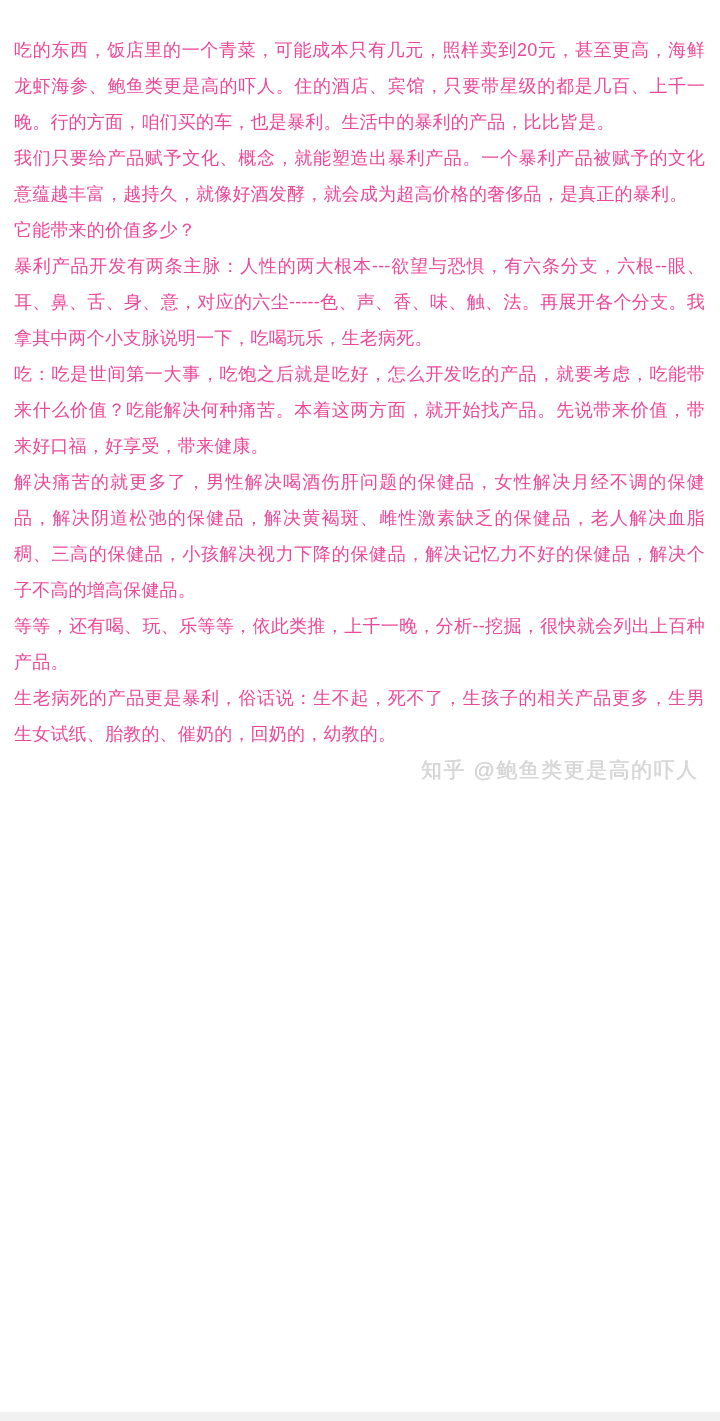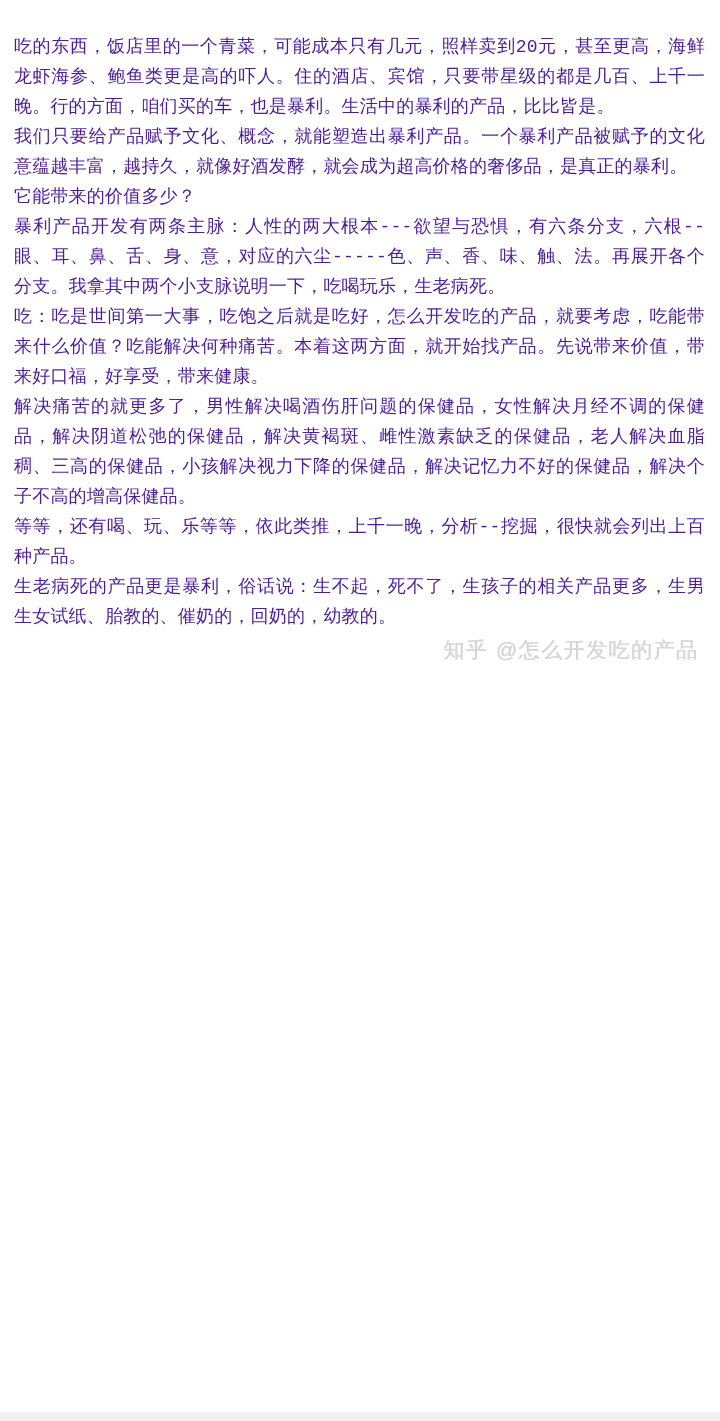--- a/index.html
+++ b/index.html
@@ -13,26 +13,25 @@
     position: relative;
     overflow: hidden;
     font-family: "Liberation Sans", sans-serif;
   }
   .article {
     padding: 32px 15px 0 14px;
   }
   p.para {
     margin: 0;
     font-size: 18px;
-    line-height: 30px;
-    color: #4c1d95;
+    line-height: 36px;
+    color: #ec4899;
     text-align: justify;
     letter-spacing: 0.2px;
     word-break: break-all;
-    font-family: Liberation Mono, monospace;
   }
   .g55 { margin-top: 55px; }
   .g62 { margin-top: 62px; }
   .g28 { margin-top: 28px; }
   .g60 { margin-top: 60px; }
   .g48 { margin-top: 48px; }
   .g51 { margin-top: 51px; }
   .g59 { margin-top: 59px; }
   .g38 { margin-top: 38px; }
   .watermark {
@@ -59,16 +58,16 @@
 <main class="article">
   <p class="para">吃的东西，饭店里的一个青菜，可能成本只有几元，照样卖到20元，甚至更高，海鲜龙虾海参、鲍鱼类更是高的吓人。住的酒店、宾馆，只要带星级的都是几百、上千一晚。行的方面，咱们买的车，也是暴利。生活中的暴利的产品，比比皆是。</p>
   <p class="para g62">我们只要给产品赋予文化、概念，就能塑造出暴利产品。一个暴利产品被赋予的文化意蕴越丰富，越持久，就像好酒发酵，就会成为超高价格的奢侈品，是真正的暴利。</p>
   <p class="para g55">它能带来的价值多少？</p>
   <p class="para g28">暴利产品开发有两条主脉：人性的两大根本---欲望与恐惧，有六条分支，六根--眼、耳、鼻、舌、身、意，对应的六尘-----色、声、香、味、触、法。再展开各个分支。我拿其中两个小支脉说明一下，吃喝玩乐，生老病死。</p>
   <p class="para g60">吃：吃是世间第一大事，吃饱之后就是吃好，怎么开发吃的产品，就要考虑，吃能带来什么价值？吃能解决何种痛苦。本着这两方面，就开始找产品。先说带来价值，带来好口福，好享受，带来健康。</p>
   <p class="para g59">解决痛苦的就更多了，男性解决喝酒伤肝问题的保健品，女性解决月经不调的保健品，解决阴道松弛的保健品，解决黄褐斑、雌性激素缺乏的保健品，老人解决血脂稠、三高的保健品，小孩解决视力下降的保健品，解决记忆力不好的保健品，解决个子不高的增高保健品。</p>
   <p class="para g38">等等，还有喝、玩、乐等等，依此类推，上千一晚，分析--挖掘，很快就会列出上百种产品。</p>
   <p class="para g48">生老病死的产品更是暴利，俗话说：生不起，死不了，生孩子的相关产品更多，生男生女试纸、胎教的、催奶的，回奶的，幼教的。</p>
 
-  <div class="watermark">知乎 @怎么开发吃的产品</div>
+  <div class="watermark">知乎 @鲍鱼类更是高的吓人</div>
 </main>
 
 <div class="footer-strip"></div>
 
 </body></html>

